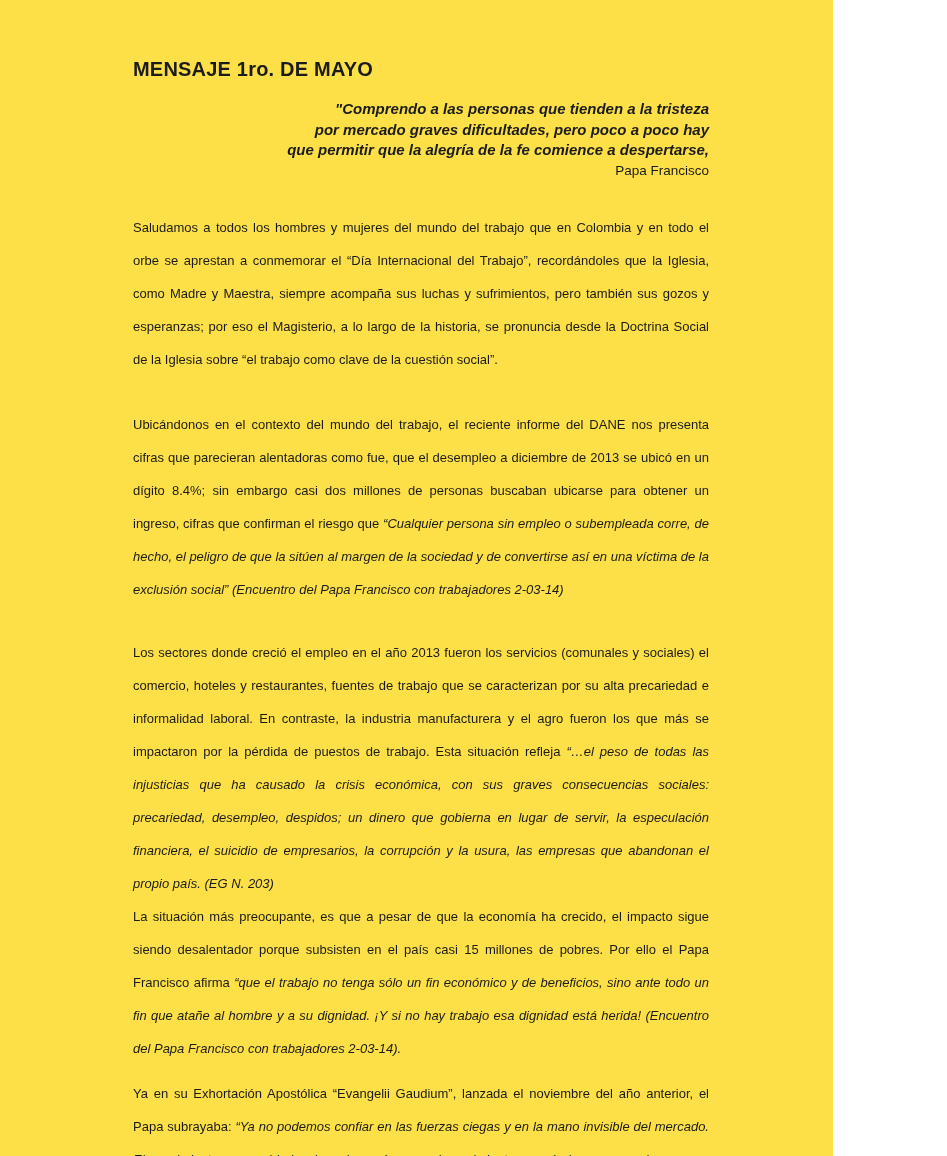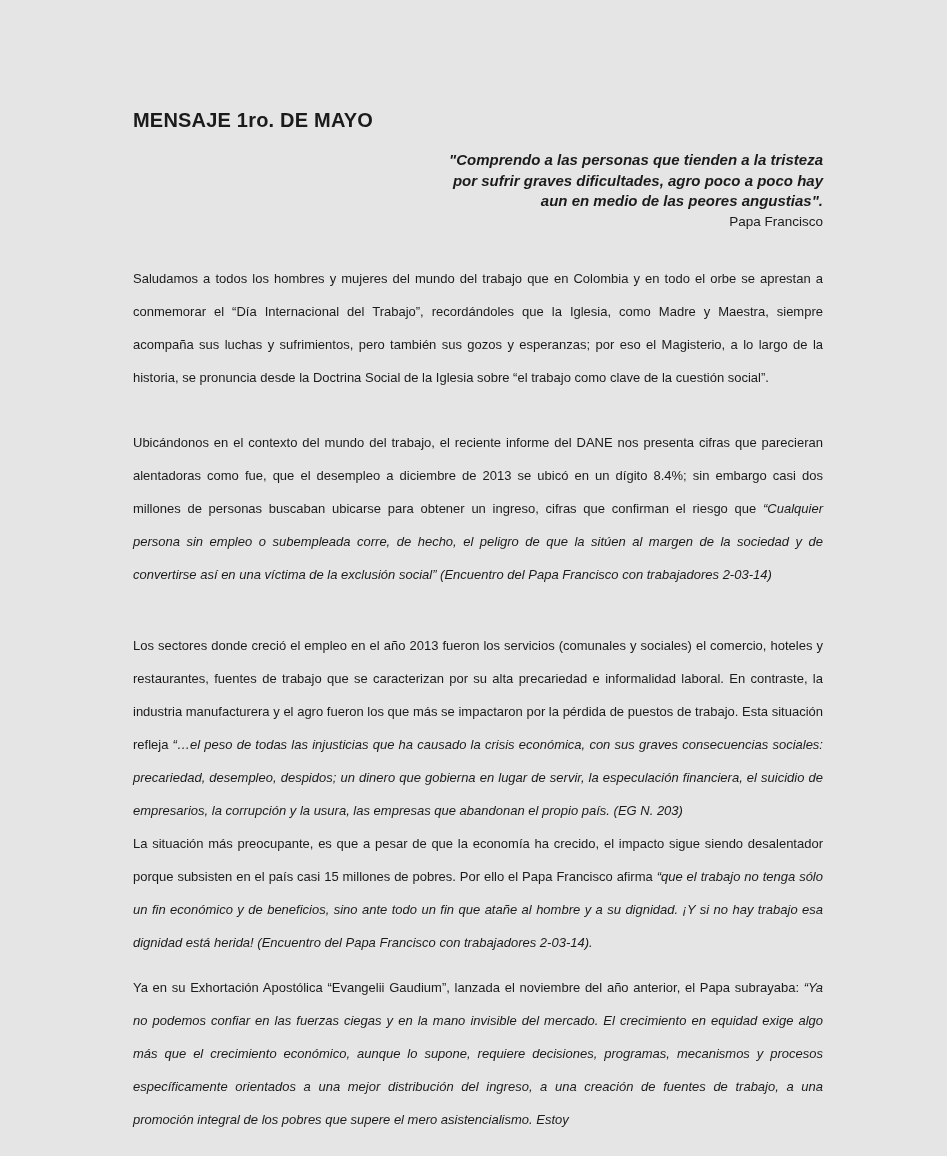--- a/index.html
+++ b/index.html
@@ -2,27 +2,27 @@
 <html lang="es"><head>
 <meta charset="utf-8">
 <style>
   html, body {
     margin: 0;
     padding: 0;
     background: #ffffff;
   }
   .page {
     position: relative;
-    width: 947px;
+    width: 833px;
     height: 1156px;
     box-sizing: border-box;
-    background: #e5e5e5;
+    background: #fde047;
     color: #1b1b1b;
     font-family: "Liberation Sans", "DejaVu Sans", sans-serif;
-    padding: 108px 124px 0 133px;
+    padding: 57px 124px 0 133px;
     overflow: hidden;
   }
   .doc-title {
     font-size: 20px;
     line-height: 24px;
     font-weight: bold;
     margin: 0 0 18px 0;
     letter-spacing: 0.2px;
   }
   .epigraph {
@@ -48,37 +48,37 @@
   }
   .doc-body p {
     margin: 0;
     font-size: 13px;
     line-height: 33px;
     text-align: justify;
     hyphens: auto;
     -webkit-hyphens: auto;
   }
   .doc-body p:nth-of-type(2) { margin-top: 32px; }
-  .doc-body p:nth-of-type(3) { margin-top: 38px; }
+  .doc-body p:nth-of-type(3) { margin-top: 30px; }
   .doc-body p:nth-of-type(4) {  }
   .doc-body p:nth-of-type(5) { margin-top: 12px; }
   .run { font-style: normal; }
   .run.italic { font-style: italic; }
 </style>
 </head>
 <body>
 
 <div class="page">
   <h1 class="doc-title">MENSAJE 1ro. DE MAYO</h1>
 
   <div class="epigraph">
     <div>
         <div class="epigraph-line">"Comprendo a las personas que tienden a la tristeza</div>
-        <div class="epigraph-line">por sufrir graves dificultades, agro poco a poco hay</div>
-        <div class="epigraph-line">aun en medio de las peores angustias".</div>
+        <div class="epigraph-line">por mercado graves dificultades, pero poco a poco hay</div>
+        <div class="epigraph-line">que permitir que la alegría de la fe comience a despertarse,</div>
       </div>
     <div class="epigraph-attribution">Papa Francisco</div>
   </div>
 
   <div class="doc-body">
       <p><span class="run">Saludamos a todos los hombres y mujeres del mundo del trabajo que en Colombia y en todo el orbe se aprestan a conmemorar el “Día Internacional del Trabajo”, recordándoles que la Iglesia, como Madre y Maestra,  siempre acompaña sus luchas y sufrimientos, pero también sus gozos y esperanzas; por eso el Magisterio, a lo largo de la historia, se pronuncia desde la Doctrina Social de la Iglesia sobre “el trabajo como clave de la cuestión social”.</span></p>
       <p><span class="run">Ubicándonos en el contexto del mundo del trabajo, el reciente informe  del DANE nos presenta cifras que parecieran alentadoras como fue, que el desempleo a diciembre de 2013 se ubicó  en un dígito 8.4%; sin embargo casi dos millones de personas buscaban ubicarse para obtener un ingreso, cifras que confirman el riesgo  que </span><span class="run italic">“Cualquier persona sin empleo o subempleada corre, de hecho, el peligro de que la sitúen al margen de la sociedad y de convertirse así en una víctima de la exclusión social” (Encuentro del Papa Francisco con trabajadores  2-03-14)</span></p>
       <p><span class="run">Los sectores donde creció el empleo en el año 2013 fueron los servicios (comunales y sociales) el comercio, hoteles y restaurantes, fuentes de trabajo que se caracterizan por su alta precariedad e informalidad laboral. En contraste, la industria manufacturera y el agro fueron los que más se impactaron por la pérdida de puestos de trabajo. Esta situación refleja </span><span class="run italic">“…el peso de todas las injusticias que ha causado la crisis económica, con sus graves consecuencias sociales: precariedad, desempleo, despidos; un dinero que gobierna en lugar de servir, la especulación financiera, el suicidio de empresarios, la corrupción y la usura, las empresas que abandonan el propio país. (EG N. 203)</span></p>
       <p><span class="run">La situación más preocupante, es que a pesar de que la economía ha crecido, el impacto sigue siendo desalentador porque subsisten en el país casi 15 millones de pobres. Por ello el Papa Francisco afirma </span><span class="run italic">“que el trabajo no tenga sólo un fin económico y de beneficios, sino ante todo un fin que atañe al hombre y a su dignidad. ¡Y si no hay trabajo esa dignidad está herida! (Encuentro del Papa Francisco con trabajadores  2-03-14).</span></p>
       <p><span class="run">Ya en su Exhortación Apostólica “Evangelii Gaudium”, lanzada el noviembre del año anterior, el Papa subrayaba: </span><span class="run italic">“Ya no podemos confiar en las fuerzas ciegas y en la mano invisible del mercado. El crecimiento en equidad exige algo más que el crecimiento económico, aunque lo supone, requiere decisiones, programas, mecanismos y procesos específicamente orientados a una mejor distribución del ingreso, a una creación de fuentes de trabajo, a una promoción integral de los pobres que supere el mero asistencialismo. Estoy</span></p>

